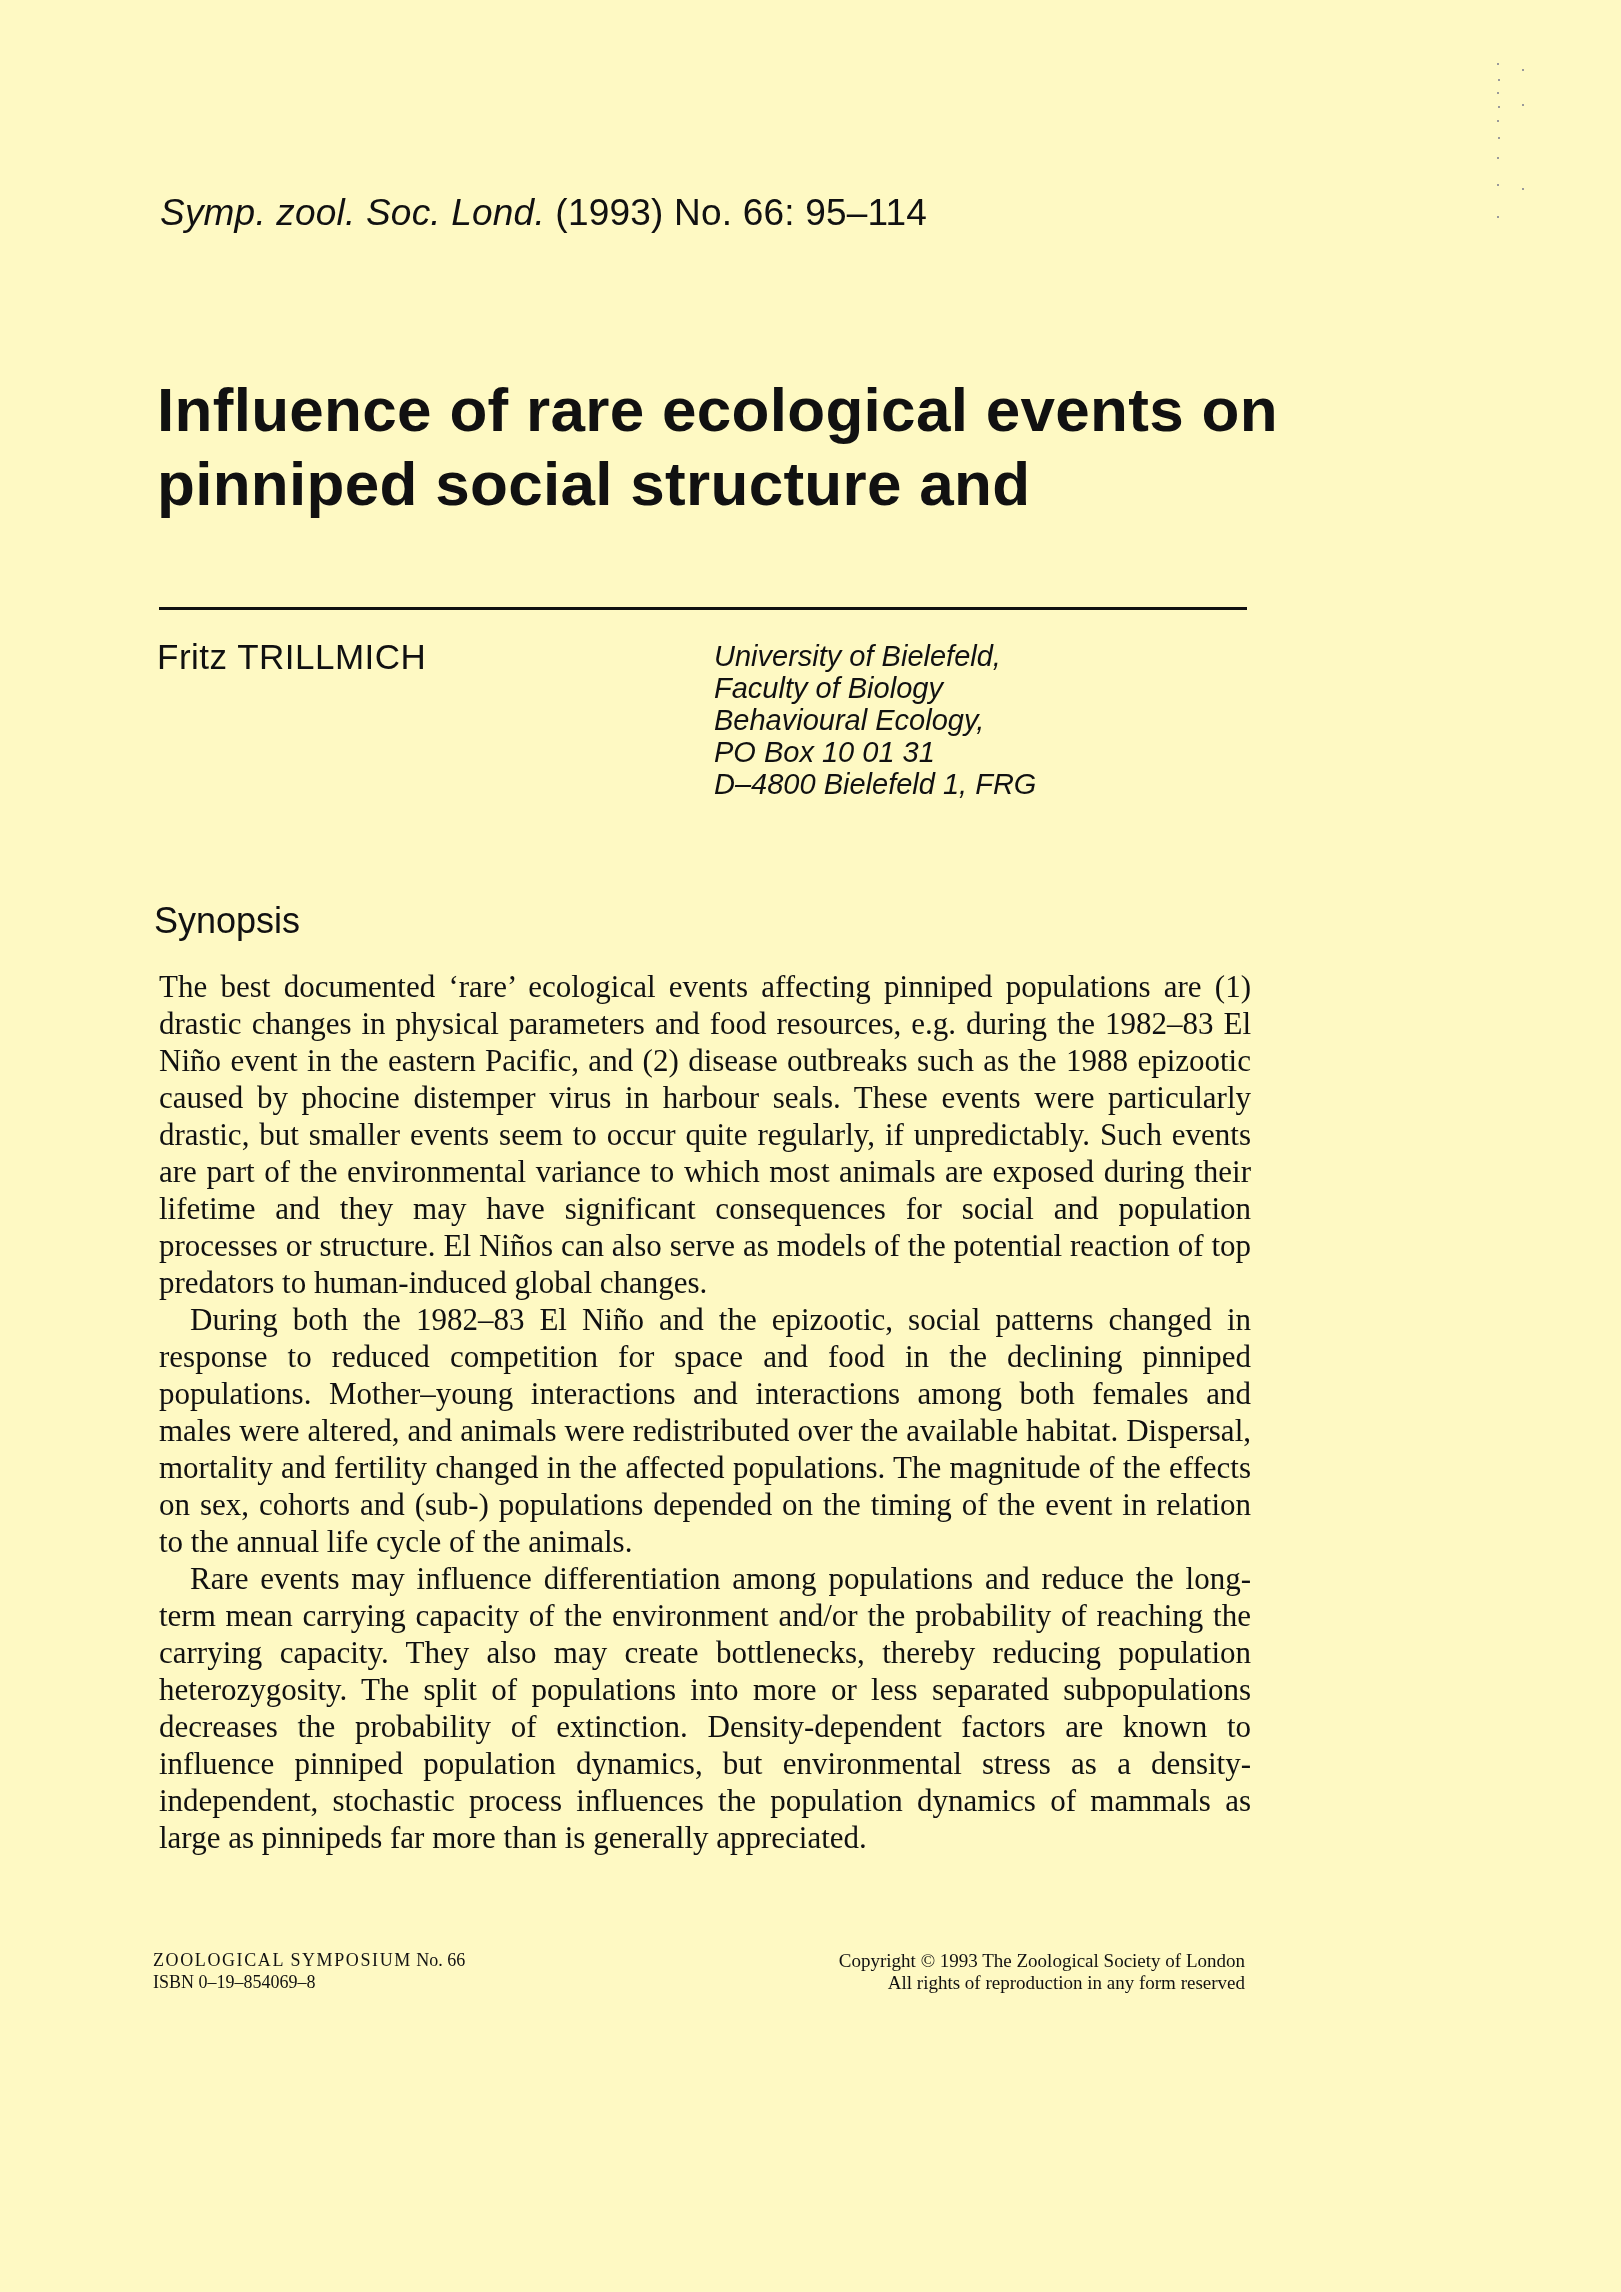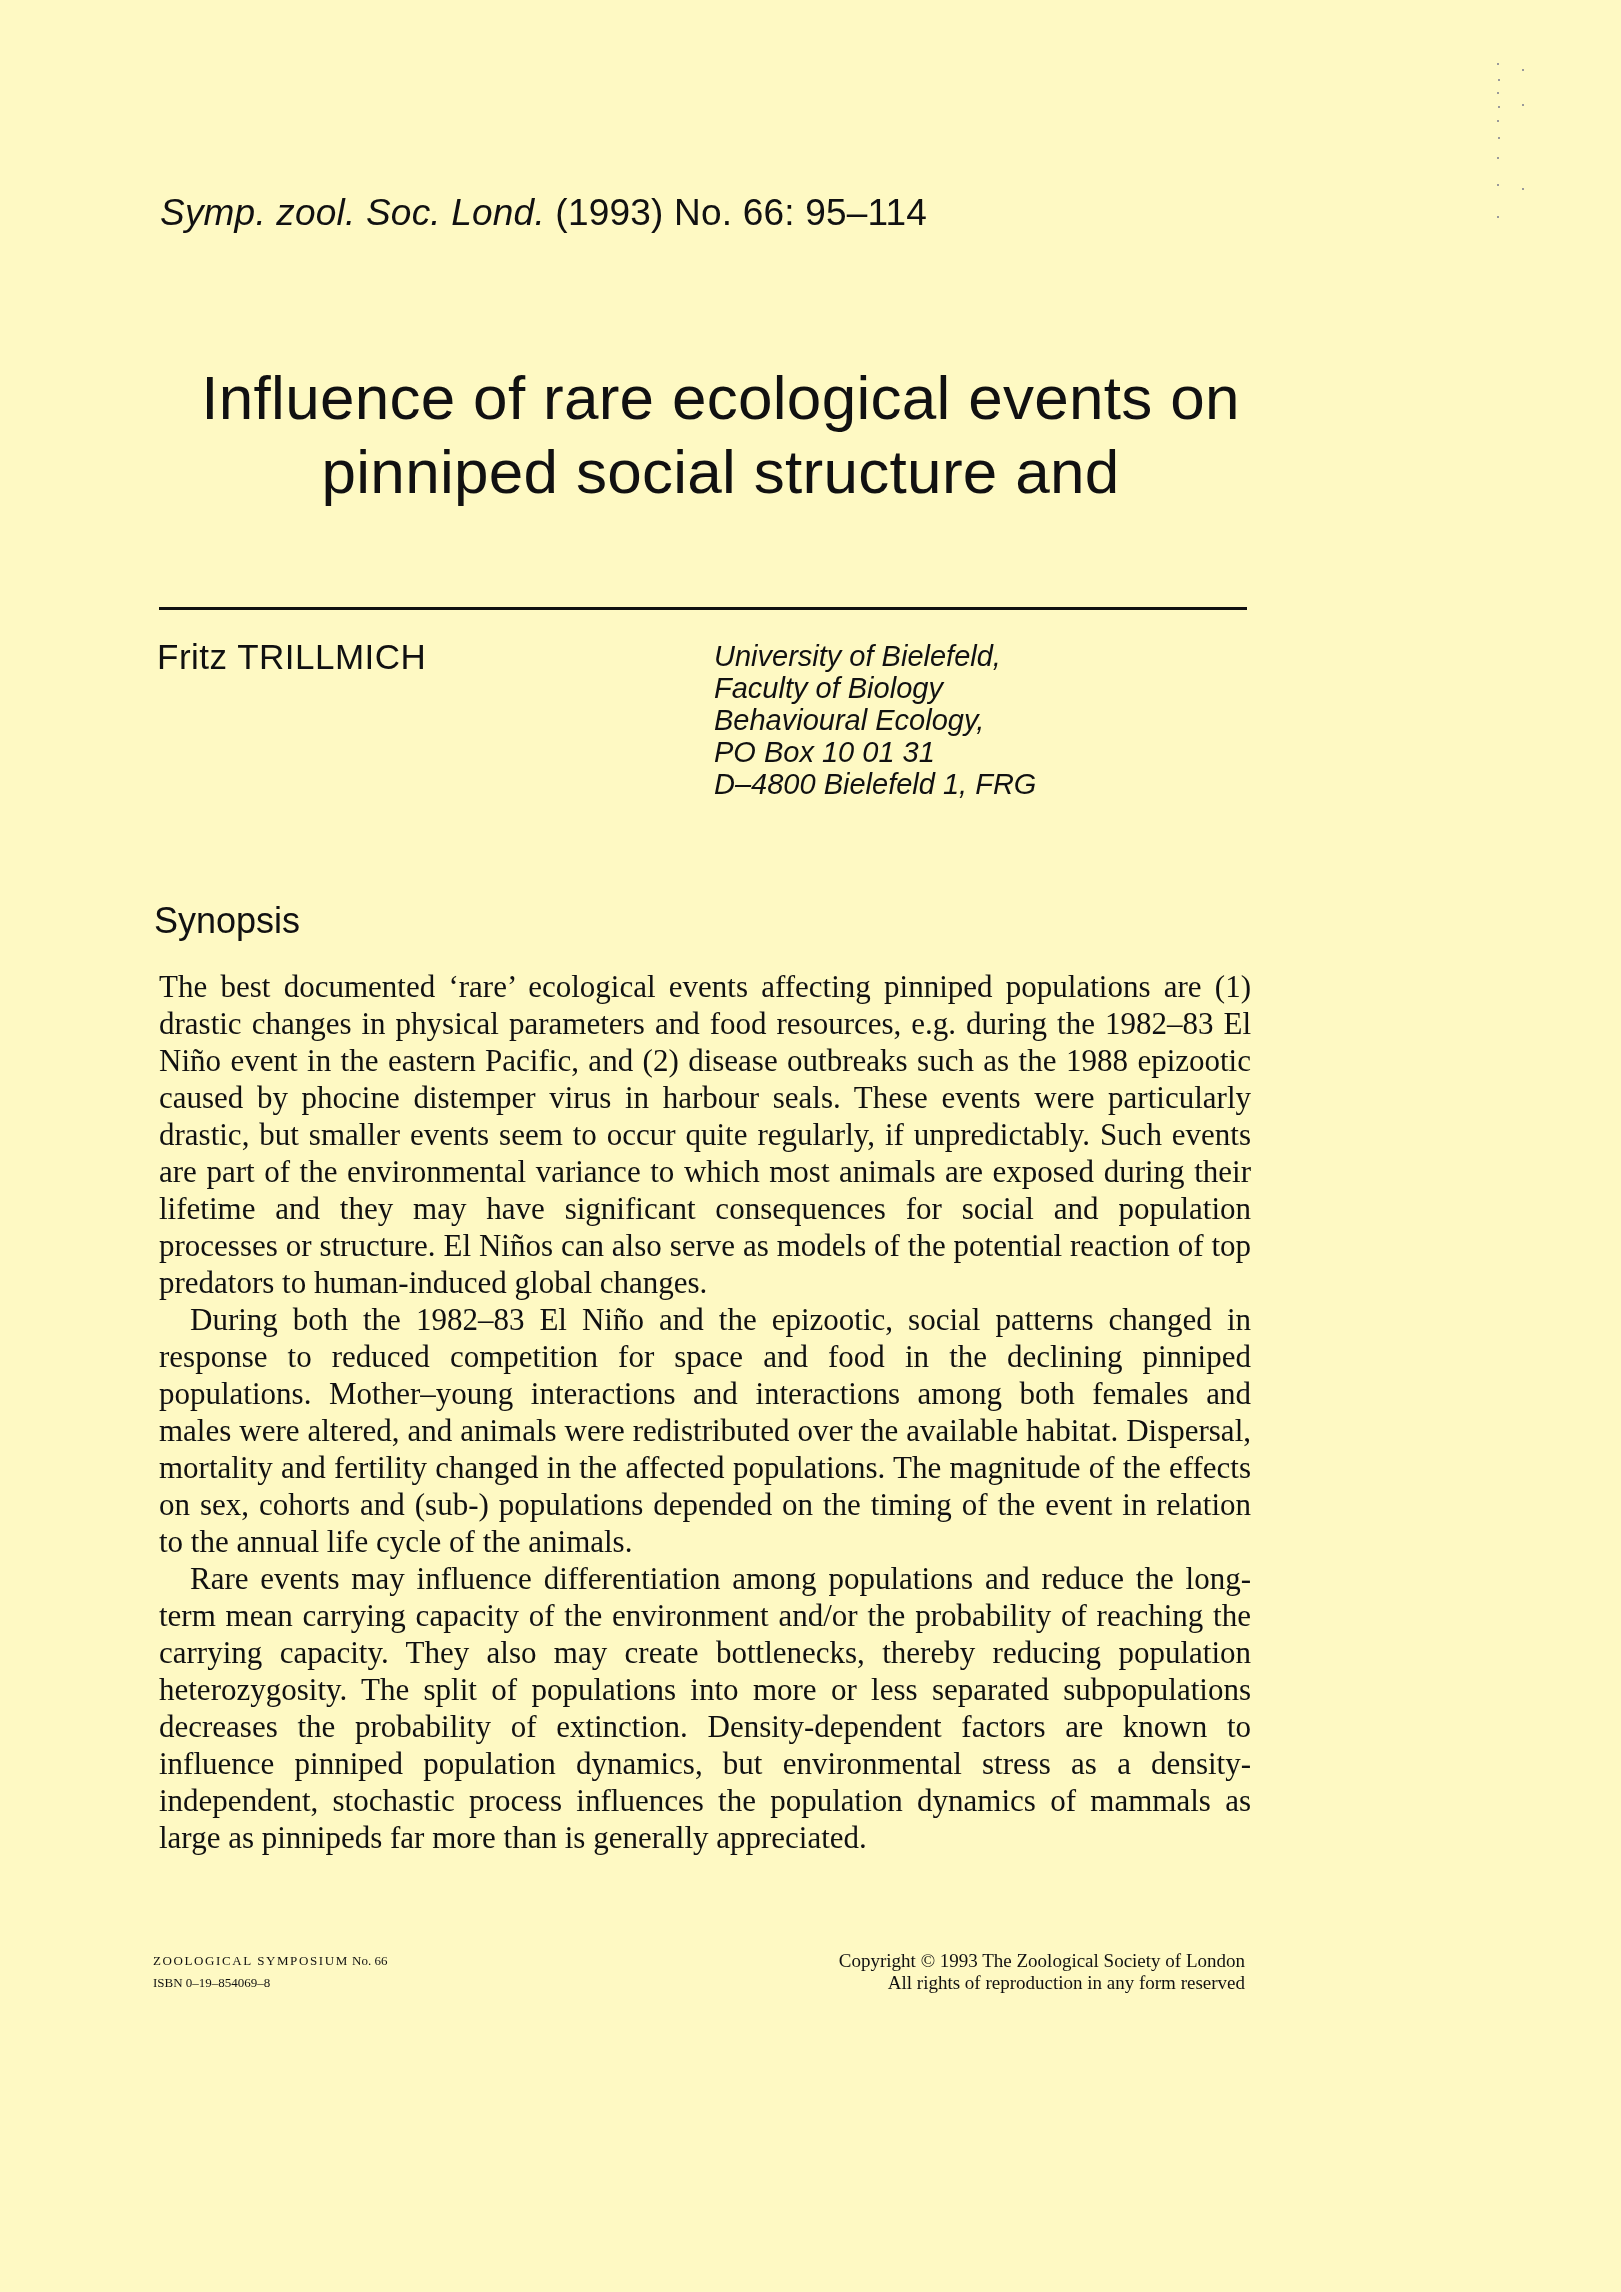--- a/index.html
+++ b/index.html
@@ -4,37 +4,37 @@
 <style>
   html, body { margin: 0; padding: 0; background: #ffffff; }
   body { width: 1621px; height: 2293px; position: relative; overflow: hidden; color: #111; }
   .page { position: absolute; left: 0; top: 0; width: 1621px; height: 2293px; background: #fef9c3; }
   .sans { font-family: "Liberation Sans", "DejaVu Sans", sans-serif; }
   .serif { font-family: "Liberation Serif", "DejaVu Serif", serif; }
 
   .running-head { position: absolute; left: 160px; top: 192px; font-size: 37px; white-space: nowrap; letter-spacing: 0.2px; }
   .running-head .it { font-style: italic; }
 
-  .title { position: absolute; left: 157px; top: 361px; width: 1127px; font-size: 62px; line-height: 74px; font-weight: normal; margin: 0; letter-spacing: 0.3px; text-align: center; }
+  .title { position: absolute; left: 157px; top: 373px; width: 1127px; font-size: 62px; line-height: 74px; font-weight: bold; margin: 0; letter-spacing: 0.3px; }
   .title span { display: block; white-space: nowrap; }
 
   .rule { position: absolute; left: 159px; top: 607px; width: 1088px; height: 2.9px; background: #111; }
 
   .author { position: absolute; left: 157px; top: 637px; font-size: 35px; white-space: nowrap; letter-spacing: 0.5px; }
 
   .affil { position: absolute; left: 714px; top: 640px; font-size: 29px; font-style: italic; line-height: 32px; }
   .affil div { white-space: nowrap; }
 
   .synopsis-heading { position: absolute; left: 154px; top: 900px; font-size: 36px; font-weight: normal; margin: 0; }
 
   .body-text { position: absolute; left: 153px; top: 968px; width: 1092px; font-size: 31px; line-height: 37px; text-align: justify; margin-left: 6px; }
   .body-text p { margin: 0; }
   .body-text p.indent { text-indent: 31px; }
 
-  .footer-left { position: absolute; left: 153px; top: 1950px; font-size: 13px; line-height: 21.6px; }
+  .footer-left { position: absolute; left: 153px; top: 1950px; font-size: 18px; line-height: 21.6px; }
   .footer-left .caps { letter-spacing: 1.6px; }
   .footer-right { position: absolute; left: 745px; top: 1950px; width: 500px; font-size: 19px; line-height: 21.6px; text-align: right; }
 
   .scan-specks { position: absolute; left: 1495px; top: 59px; width: 29px; height: 176px; }
   .scan-specks i { position: absolute; width: 2px; height: 2px; background: #9a9a9a; }
 </style>
 </head>
 <body>
 
 <div class="page">

